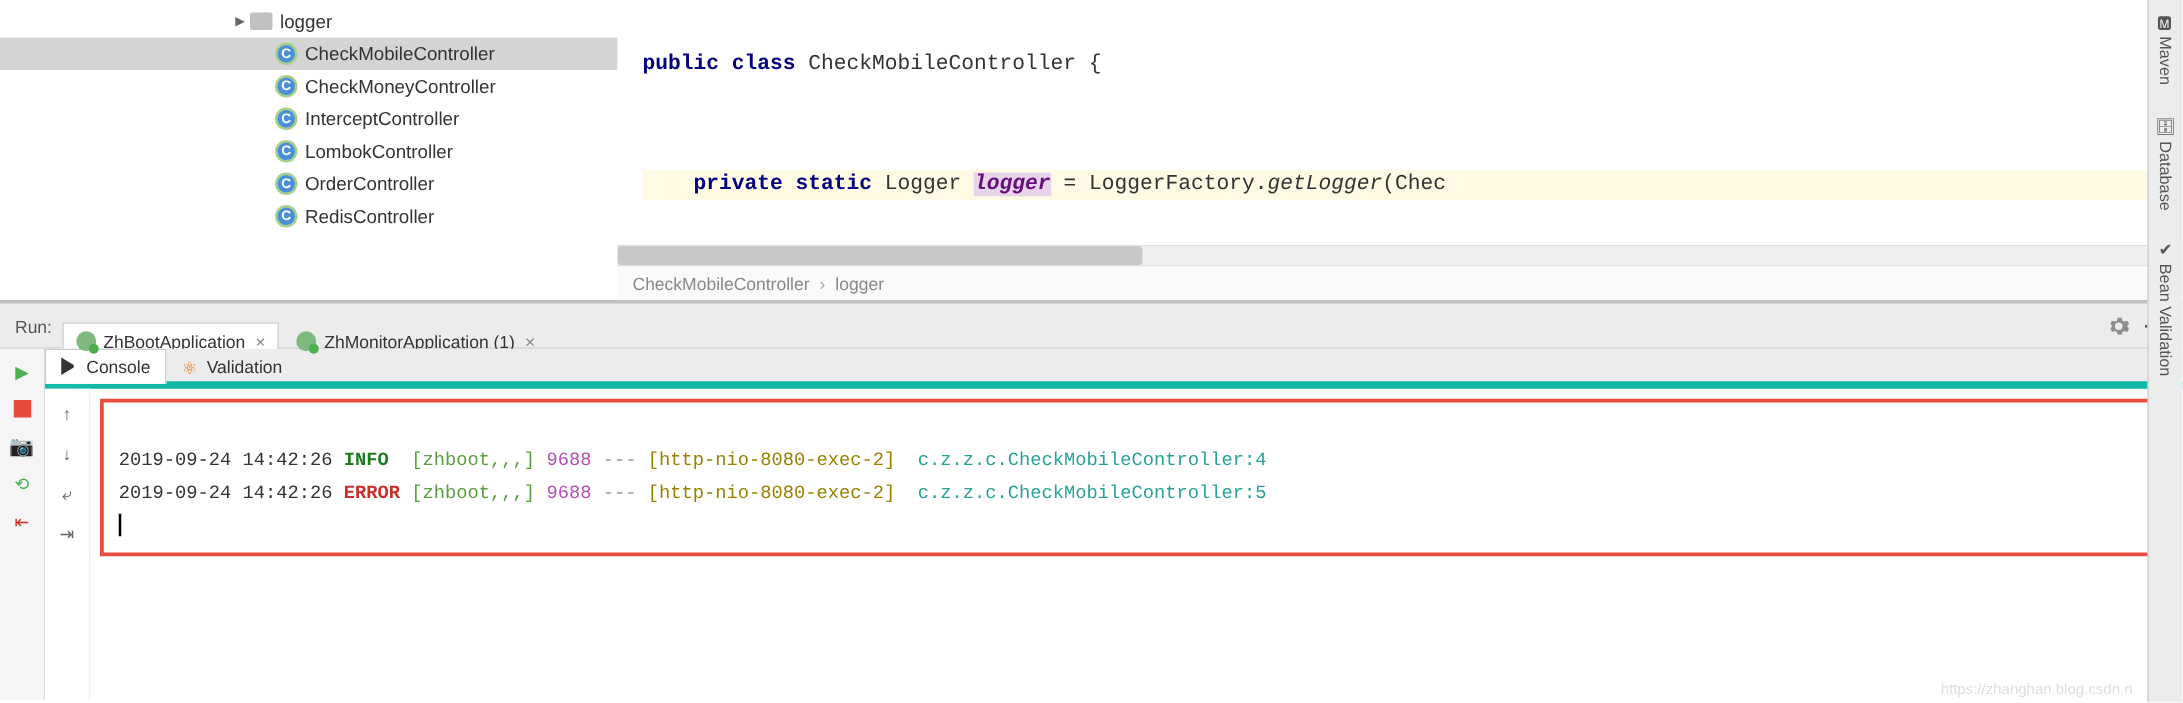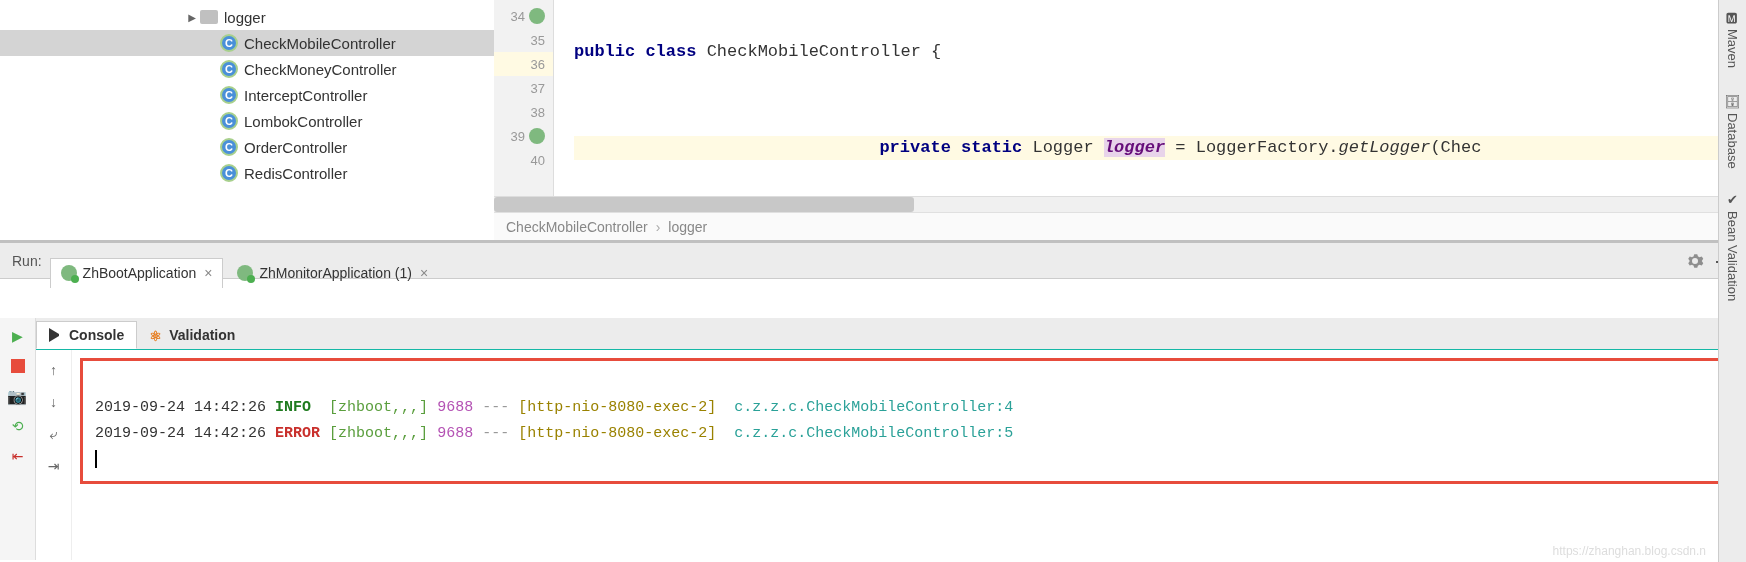--- a/index.html
+++ b/index.html
@@ -19,57 +19,57 @@
     
     .editor-area { flex: 1; display: flex; flex-direction: column; position: relative; }
     .editor-main { flex: 1; display: flex; overflow: hidden; }
     .gutter { width: 60px; background: #f2f2f2; border-right: 1px solid #ddd; padding-top: 4px; }
     .gutter-line { height: 24px; display: flex; align-items: center; justify-content: flex-end; padding-right: 8px; color: #999; font-size: 13px; position: relative; }
     .gutter-icon { width: 16px; height: 16px; border-radius: 50%; background: #7fb97f; margin-left: 4px; }
     .gutter-line.highlight { background: #fffae3; }
     
     .code-area { flex: 1; font-family: "Consolas", "Courier New", monospace; font-size: 17px; padding-top: 16px; padding-left: 20px; line-height: 24px; white-space: pre; overflow: hidden; }
     .code-line { height: 24px; }
-    .code-line.highlight { background: #fffae3; text-align: center; }
+    .code-line.highlight { background: #fffae3; }
     .kw { color: #000080; font-weight: bold; }
     .ident { color: #333; }
     .field { color: #660e7a; font-weight: bold; font-style: italic; }
     .method-call { color: #333; font-style: italic; }
     
     .editor-scrollbar { height: 16px; background: #f0f0f0; border-top: 1px solid #ddd; position: relative; }
     .scrollbar-thumb { position: absolute; left: 0; width: 420px; height: 100%; background: #c8c8c8; border-radius: 3px; }
     
     .breadcrumb { height: 28px; display: flex; align-items: center; padding-left: 12px; color: #888; font-size: 14px; border-top: 1px solid #e0e0e0; background: #fafafa; }
     .breadcrumb .sep { margin: 0 8px; color: #aaa; }
     
     .right-marker { position: absolute; right: 0; top: 0; width: 14px; height: 240px; background: #f0f0f0; }
     .marker { position: absolute; right: 2px; width: 10px; height: 4px; }
     .marker.y { background: #f4c430; }
     .marker.p { background: #c8a2c8; }
     
-    .run-panel { border-top: 3px solid #c0c0c0; height: 320px; display: flex; flex-direction: column; gap: 39px; }
+    .run-panel { border-top: 3px solid #c0c0c0; height: 320px; display: flex; flex-direction: column; }
     .run-header { height: 36px; display: flex; align-items: center; background: #ececec; border-bottom: 1px solid #ccc; padding-left: 4px; }
     .run-label { font-size: 14px; color: #555; padding: 0 8px; }
     .run-tab { display: flex; align-items: center; height: 30px; padding: 0 10px; margin-right: 4px; cursor: pointer; margin-top: 24px; }
     .run-tab.active { background: #fff; border: 1px solid #ccc; border-bottom: none; }
     .run-tab-icon { width: 16px; height: 16px; border-radius: 50%; background: #7fb97f; margin-right: 6px; position: relative; }
     .run-tab-icon::after { content: ""; position: absolute; right: -2px; bottom: -2px; width: 8px; height: 8px; background: #4caf50; border-radius: 50%; }
     .run-tab-close { margin-left: 8px; color: #888; font-size: 14px; }
     .run-header-spacer { flex: 1; }
     .run-gear { width: 18px; height: 18px; margin-right: 12px; color: #666; }
     .run-minimize { width: 20px; text-align: center; margin-right: 10px; color: #555; font-size: 20px; font-weight: bold; }
     
     .run-body { flex: 1; display: flex; }
     .run-left-toolbar { width: 36px; background: #f5f5f5; border-right: 1px solid #ddd; display: flex; flex-direction: column; align-items: center; padding-top: 8px; gap: 10px; }
     .tb-icon { width: 20px; height: 20px; display: flex; align-items: center; justify-content: center; color: #666; font-size: 14px; }
     .tb-stop { background: #e74c3c; width: 14px; height: 14px; }
     .tb-camera { font-size: 16px; }
     
     .run-content { flex: 1; display: flex; flex-direction: column; }
-    .run-tabs2 { height: 32px; display: flex; align-items: flex-end; background: #ececec; border-bottom: 1px solid #14b8a6; font-weight: bold; }
+    .run-tabs2 { height: 32px; display: flex; align-items: flex-start; background: #ececec; border-bottom: 6px solid #14b8a6; }
     .console-toolbar { width: 36px; display: flex; flex-direction: column; align-items: center; padding-top: 10px; gap: 12px; background: #fff; border-right: 1px solid #eee; }
     .tab2 { display: flex; align-items: center; height: 28px; padding: 0 12px; cursor: pointer; font-size: 14px; }
     .tab2.active { background: #fff; border: 1px solid #ccc; border-bottom: 1px solid #fff; }
     .tab2 .t-icon { width: 14px; height: 14px; margin-right: 6px; }
     .play-icon { border-left: 10px solid #333; border-top: 6px solid transparent; border-bottom: 6px solid transparent; width: 0; height: 0; }
     .endpoints-icon { color: #e67e22; font-size: 14px; }
     
     .console-wrap { flex: 1; display: flex; }
     .console-output { flex: 1; padding: 8px; position: relative; }
     .red-box { border: 3px solid #e74c3c; padding: 8px 12px; font-family: "Consolas", "Courier New", monospace; font-size: 15px; line-height: 26px; white-space: pre; }
@@ -119,45 +119,20 @@
       <span class="tree-label">OrderController</span>
     </div>
     <div class="tree-item" style="padding-left:220px">
       <span class="class-icon c">C</span>
       <span class="tree-label">RedisController</span>
     </div>
   </div>
 
   <div class="editor-area">
     <div class="editor-main">
-      <div class="gutter">
-        <div class="gutter-line">
-            <span>34</span>
-            <span class="gutter-icon"></span>
-          </div>
-        <div class="gutter-line">
-            <span>35</span>
-          </div>
-        <div class="gutter-line highlight">
-            <span>36</span>
-          </div>
-        <div class="gutter-line">
-            <span>37</span>
-          </div>
-        <div class="gutter-line">
-            <span>38</span>
-          </div>
-        <div class="gutter-line">
-            <span>39</span>
-            <span class="gutter-icon"></span>
-          </div>
-        <div class="gutter-line">
-            <span>40</span>
-          </div>
-      </div>
       <div class="code-area">
 <div class="code-line"><span class="kw">public</span> <span class="kw">class</span> <span class="ident">CheckMobileController</span><span> {</span></div>
 <div class="code-line"></div>
 <div class="code-line highlight">    <span class="kw">private</span> <span class="kw">static</span> <span class="ident">Logger</span> <span class="field" style="background:#e8d4ea">logger</span><span> = LoggerFactory.</span><span class="method-call">getLogger</span><span>(Chec</span></div>
 <div class="code-line"></div>
 
 
       </div>
     </div>
     <div class="editor-scrollbar">

